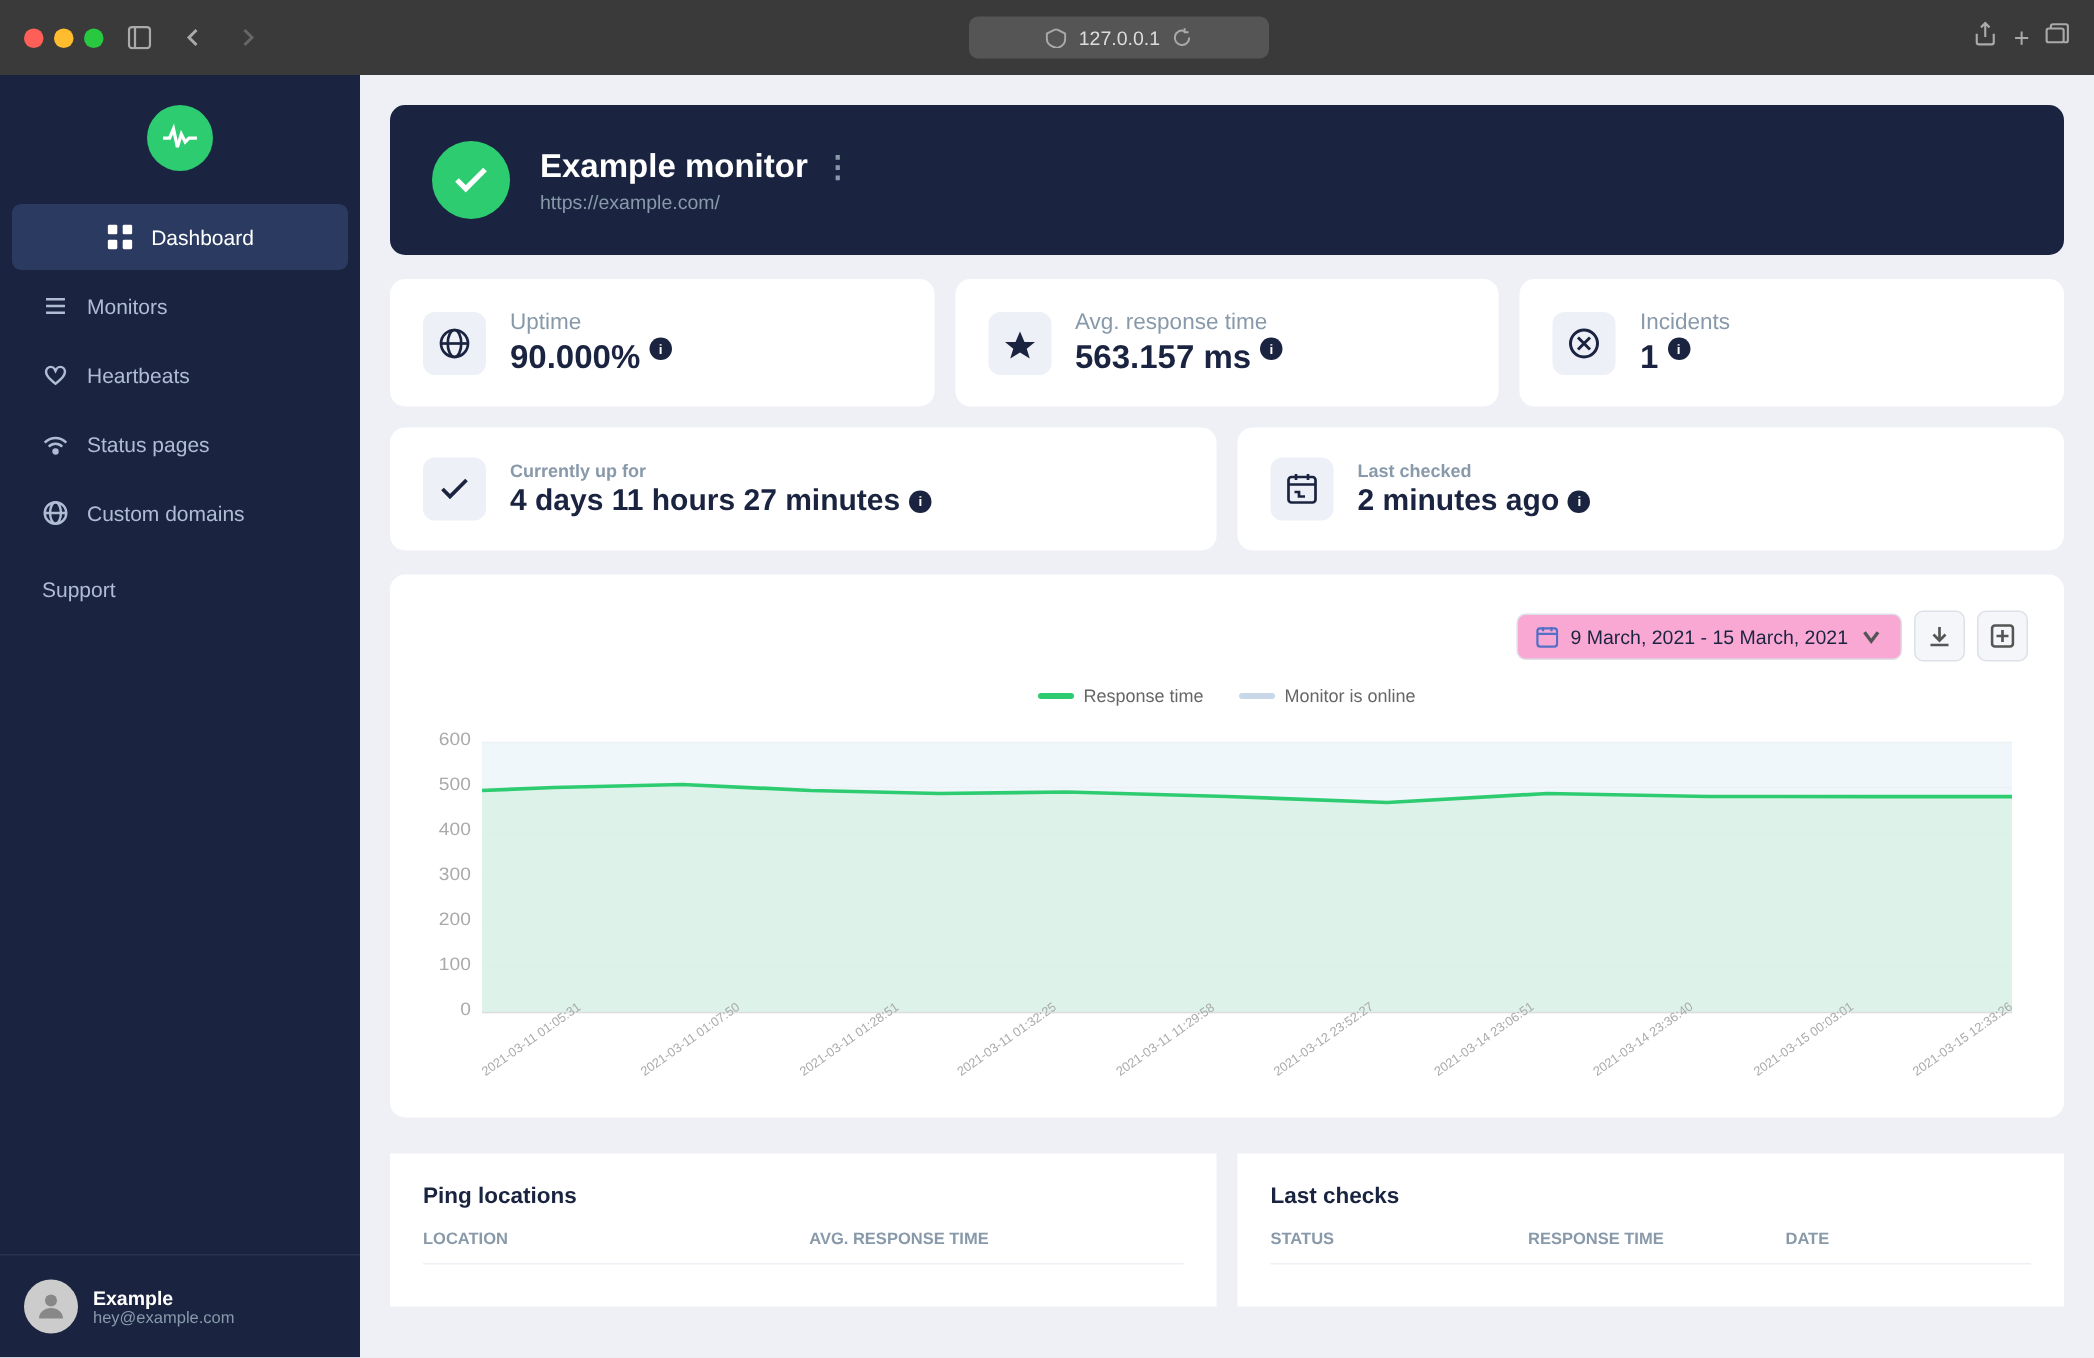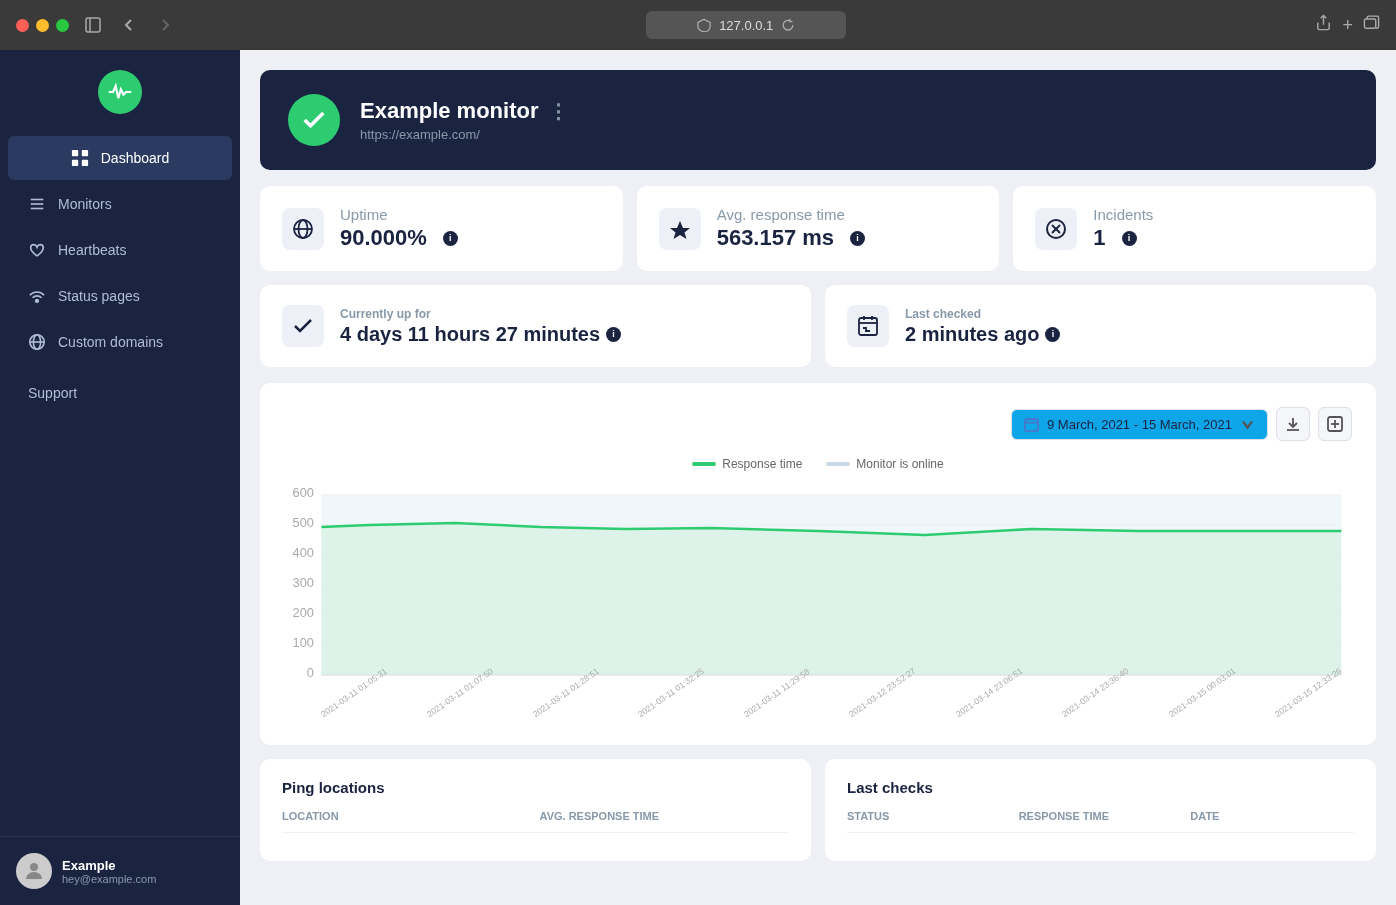--- a/index.html
+++ b/index.html
@@ -48,46 +48,46 @@
     .monitor-name .dots { color: #8899aa; font-size: 20px; cursor: pointer; }
     .monitor-url { color: #8899aa; font-size: 13px; margin-top: 3px; }
 
     
     .stats-row { display: grid; grid-template-columns: 1fr 1fr 1fr; gap: 14px; margin-bottom: 14px; }
     .stat-card { background: #fff; border-radius: 10px; padding: 20px 22px; display: flex; align-items: center; gap: 16px; }
     .stat-icon { width: 42px; height: 42px; background: #eef0f8; border-radius: 8px; display: flex; align-items: center; justify-content: center; flex-shrink: 0; }
     .stat-icon svg { width: 22px; height: 22px; }
     .stat-info {}
     .stat-label { color: #8899aa; font-size: 15px; margin-bottom: 2px; }
-    .stat-value { color: #1a2440; font-size: 22px; font-weight: 700; display: flex; align-items: center; gap: 16px; }
+    .stat-value { color: #1a2440; font-size: 22px; font-weight: 700; display: flex; align-items: flex-start; gap: 6px; }
     .info-badge { width: 15px; height: 15px; background: #1a2440; border-radius: 50%; display: inline-flex; align-items: center; justify-content: center; color: white; font-size: 9px; cursor: pointer; flex-shrink: 0; }
 
     
     .status-row { display: grid; grid-template-columns: 1fr 1fr; gap: 14px; margin-bottom: 16px; }
     .status-card { background: #fff; border-radius: 10px; padding: 20px 22px; display: flex; align-items: center; gap: 16px; }
     .status-icon { width: 42px; height: 42px; background: #eef0f8; border-radius: 8px; display: flex; align-items: center; justify-content: center; flex-shrink: 0; }
     .status-icon svg { width: 22px; height: 22px; }
     .status-info {}
     .status-label { color: #8899aa; font-size: 12px; margin-bottom: 2px; font-weight: bold; }
     .status-value { color: #1a2440; font-size: 20px; font-weight: 700; display: flex; align-items: center; gap: 6px; }
 
     
     .chart-section { background: #fff; border-radius: 10px; padding: 24px; margin-bottom: 14px; }
     .chart-controls { display: flex; justify-content: flex-end; align-items: center; gap: 8px; margin-bottom: 16px; }
-    .date-picker { display: flex; align-items: center; gap: 8px; background: #0ea5e9; border: 1px solid #dde0e8; border-radius: 6px; padding: 7px 12px; font-size: 13px; color: #1a2440; cursor: pointer; }
+    .date-picker { display: flex; align-items: center; gap: 8px; background: #f9a8d4; border: 1px solid #dde0e8; border-radius: 6px; padding: 7px 12px; font-size: 13px; color: #1a2440; cursor: pointer; }
     .date-picker svg { width: 15px; height: 15px; color: #5470c6; }
     .icon-btn { width: 34px; height: 34px; background: #f5f6fa; border: 1px solid #dde0e8; border-radius: 6px; display: flex; align-items: center; justify-content: center; cursor: pointer; }
     .icon-btn svg { width: 16px; height: 16px; color: #555; }
     .chart-legend { display: flex; align-items: center; justify-content: center; gap: 24px; margin-bottom: 14px; font-size: 12px; color: #666; }
     .legend-item { display: flex; align-items: center; gap: 6px; }
     .legend-color { width: 24px; height: 4px; border-radius: 2px; }
 
     
     .bottom-section { display: grid; grid-template-columns: 1fr 1fr; gap: 14px; }
-    .bottom-card { background: #fff; border-radius: 10px; padding: 20px 22px; }
+    .bottom-card { background: #fff; border-radius: 0; padding: 20px 22px; margin-top: 10px; }
     .bottom-card-title { color: #1a2440; font-size: 15px; font-weight: 700; margin-bottom: 14px; }
     .table-header { display: grid; gap: 8px; border-bottom: 1px solid #eef0f5; padding-bottom: 10px; margin-bottom: 8px; }
     .ping-table-header { grid-template-columns: 1fr 1fr; }
     .checks-table-header { grid-template-columns: 1fr 1fr 1fr; }
     .table-col-header { color: #8899aa; font-size: 11px; font-weight: 600; text-transform: uppercase; }
   </style>
 </head>
 <body>
 
 <div class="browser-chrome">

